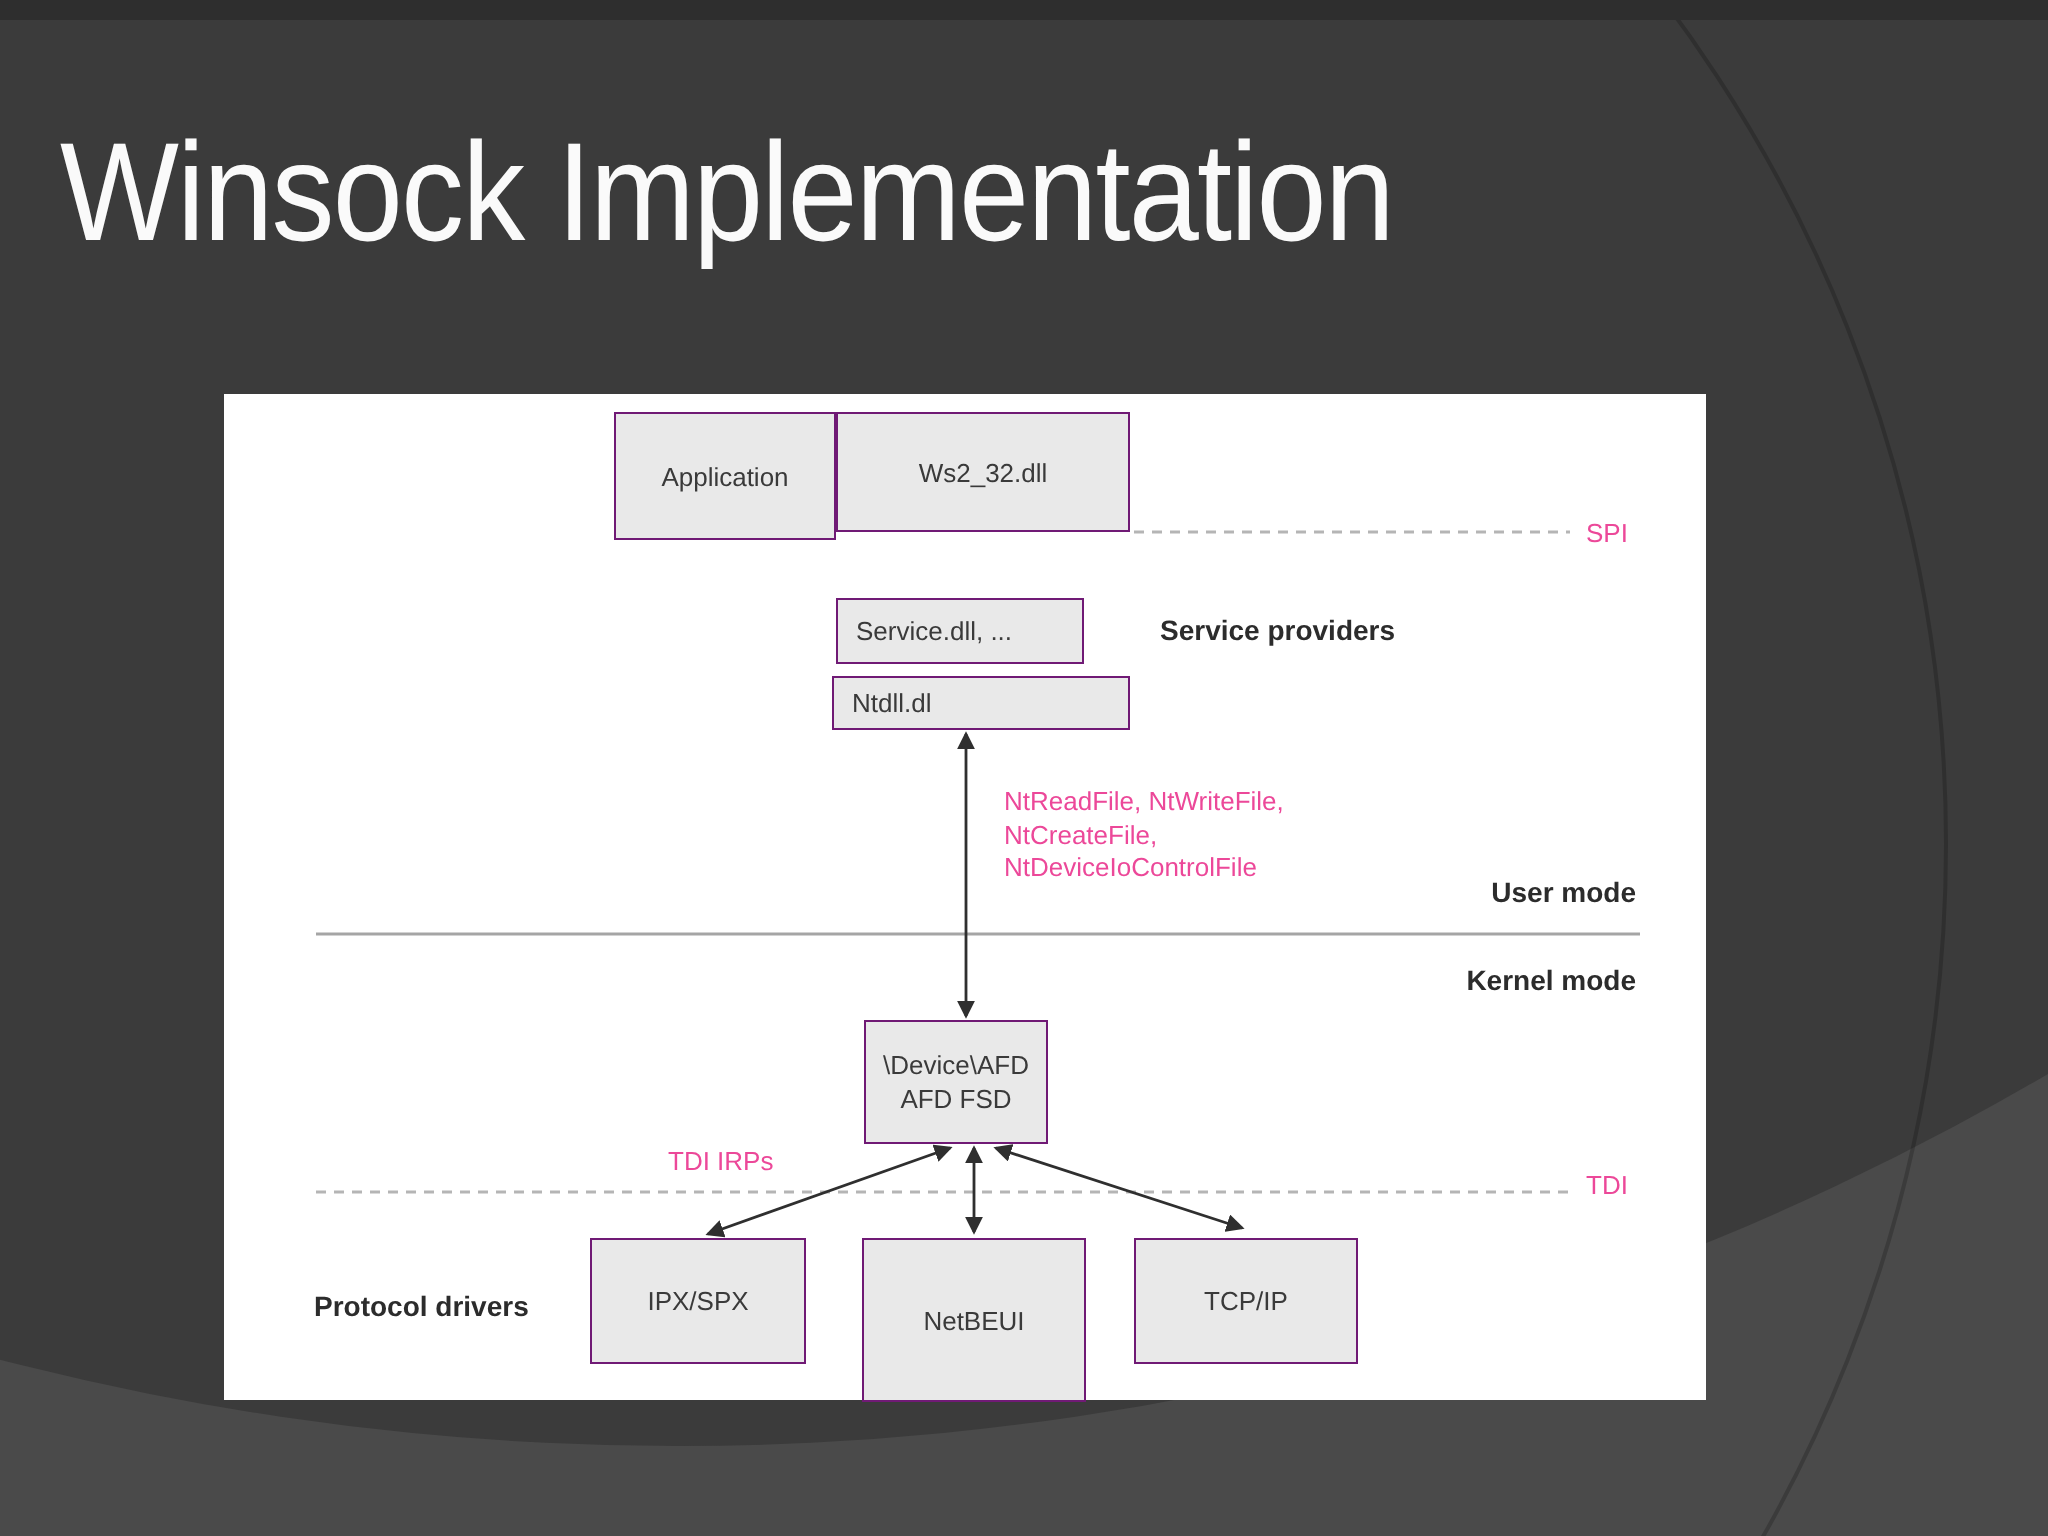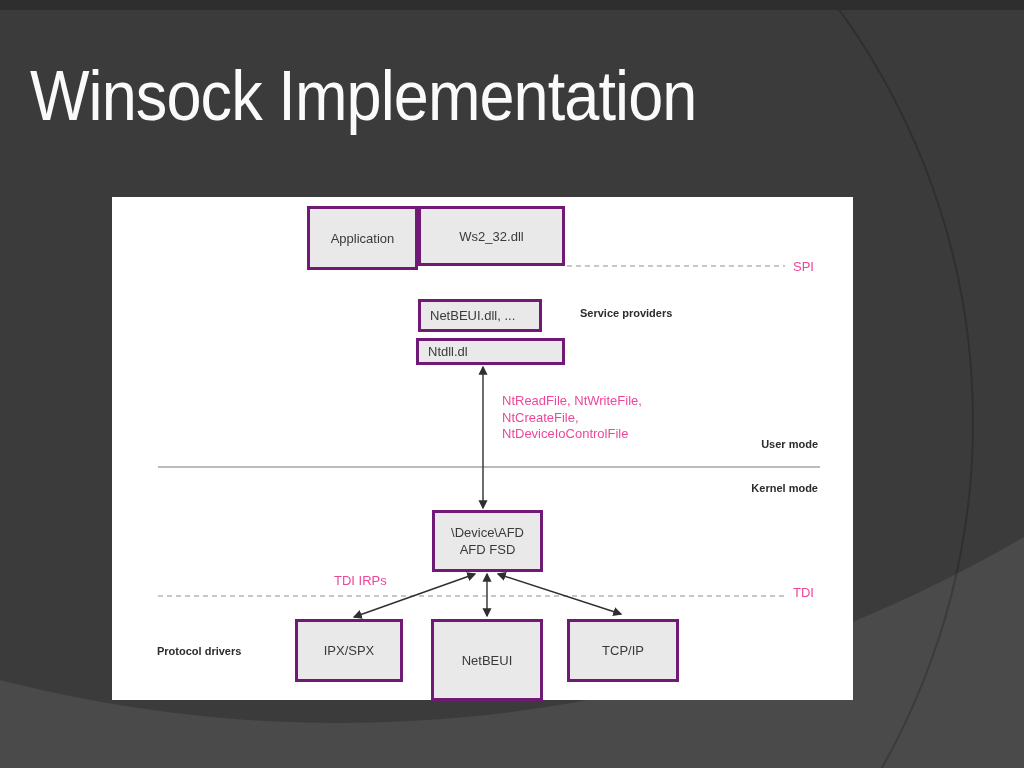--- a/index.html
+++ b/index.html
@@ -24,37 +24,37 @@
     font-size:70px;font-weight:400;color:#fafafa;letter-spacing:-1px;
     transform:scaleX(0.9);transform-origin:left top;white-space:nowrap;
     font-family:"Liberation Sans",sans-serif;
   }
   .panel{
     position:absolute;left:112px;top:197px;width:741px;height:503px;
     background:#ffffff;color:#3a3a3a;font-size:13px;
   }
   .wires{position:absolute;left:0;top:0;width:741px;height:503px;}
   .dbox{
-    position:absolute;background:#e9e9e9;border:3px solid #701a75;
+    position:absolute;background:#e9e9e9;border:1px solid #701a75;
     display:flex;align-items:center;justify-content:center;
     color:#3a3a3a;box-sizing:border-box;white-space:nowrap;
   }
   .dbox.left{justify-content:flex-start;padding-left:9px;}
   .dbox.twoline{flex-direction:column;line-height:17px;}
   .box-application{left:195px;top:9px;width:111px;height:64px;}
   .box-ws2{left:306px;top:9px;width:147px;height:60px;}
   .box-mswsock{left:306px;top:72px;width:125px;height:30px;}
   .box-wshtcpip{left:306px;top:102px;width:124px;height:33px;}
   .box-ntdll{left:304px;top:141px;width:149px;height:27px;}
-  .box-afd{left:320px;top:313px;width:111px;height:62px;}
+  .box-afd{left:320px;top:313px;width:92px;height:62px;}
   .box-ipx{left:183px;top:422px;width:108px;height:63px;}
   .box-netbeui{left:319px;top:422px;width:112px;height:82px;}
   .box-tcp{left:455px;top:422px;width:112px;height:63px;}
   .lbl{position:absolute;white-space:nowrap;color:#ec4899;}
-  .lbl.bold{font-weight:bold;color:#2c2c2c;font-size:11px;}
+  .lbl.bold{font-weight:bold;color:#2c2c2c;font-size:14px;}
   .lbl-spi{left:681px;top:62px;}
   .lbl-service{left:468px;top:110px;}
   .lbl-syscalls{left:390px;top:196px;line-height:16.5px;}
   .lbl-user{right:35px;top:241px;}
   .lbl-kernel{right:35px;top:285px;}
   .lbl-tdiirps{left:222px;top:376px;}
   .lbl-tdi{left:681px;top:388px;}
   .lbl-protocol{left:45px;top:448px;}
 </style>
 </head>
@@ -80,21 +80,21 @@
       <line x1="46" y1="399" x2="673" y2="399" stroke="#b5b5b5" stroke-width="1.4" stroke-dasharray="5,4"></line>
       <line x1="288" y1="58" x2="322" y2="58" stroke="#2f2f2f" stroke-width="1.4" marker-end="url(#ah)"></line>
       <line x1="371" y1="170" x2="371" y2="311" stroke="#2f2f2f" stroke-width="1.4" marker-start="url(#ah)" marker-end="url(#ah)"></line>
       <line x1="363" y1="377" x2="242" y2="420" stroke="#2f2f2f" stroke-width="1.4" marker-start="url(#ah)" marker-end="url(#ah)"></line>
       <line x1="375" y1="377" x2="375" y2="419" stroke="#2f2f2f" stroke-width="1.4" marker-start="url(#ah)" marker-end="url(#ah)"></line>
       <line x1="386" y1="377" x2="509" y2="417" stroke="#2f2f2f" stroke-width="1.4" marker-start="url(#ah)" marker-end="url(#ah)"></line>
     </svg>
 
     <div class="dbox box-application">Application</div>
     <div class="dbox box-ws2">Ws2_32.dll</div>
-    <div class="dbox left box-wshtcpip">NetBEUI.dll, ...</div>
+    <div class="dbox left box-wshtcpip">Service.dll, ...</div>
     <div class="dbox left box-ntdll">Ntdll.dl</div>
 
     <div class="dbox twoline box-afd">
       <span>\Device\AFD</span>
       <span>AFD FSD</span>
     </div>
 
     <div class="dbox box-ipx">IPX/SPX</div>
     <div class="dbox box-netbeui">NetBEUI</div>
     <div class="dbox box-tcp">TCP/IP</div>

